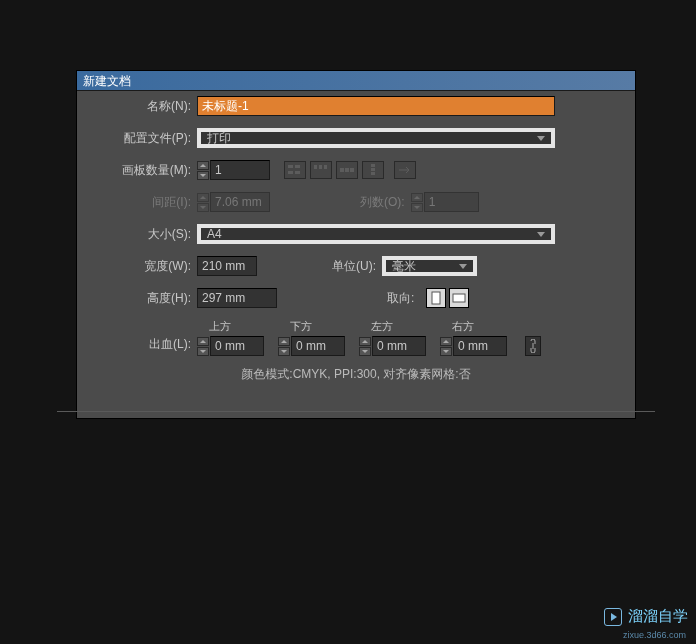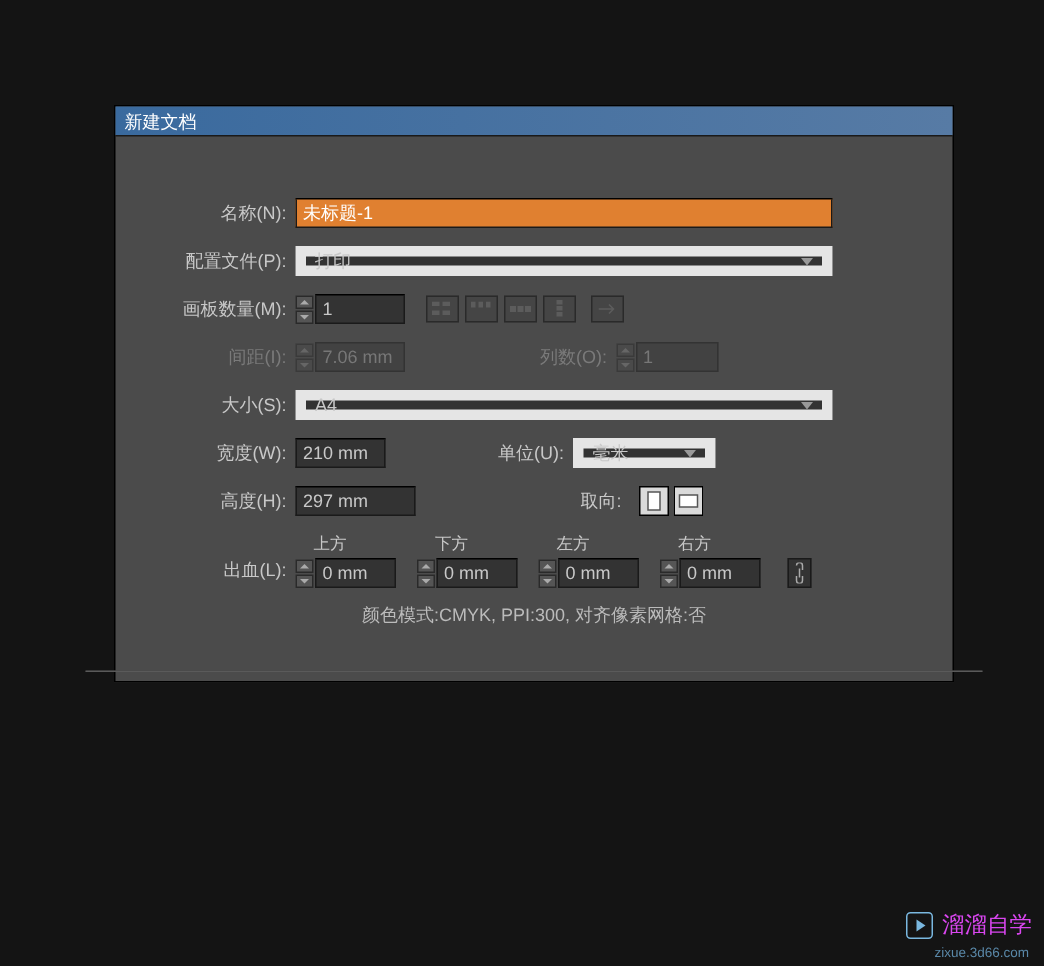--- a/index.html
+++ b/index.html
@@ -21,21 +21,20 @@
     .titlebar {
       height: 20px;
       background: linear-gradient(to right, #3a6a9e, #577ba5);
       border-bottom: 1px solid #1a1a1a;
       color: #fff;
       padding: 2px 6px;
       font-size: 12px;
     }
     .content {
       padding: 4px 20px 8px 20px;
-      margin-top: 36px;
     }
     .row {
       display: flex;
       align-items: center;
       margin-bottom: 10px;
       min-height: 22px;
     }
     .label {
       text-align: right;
       padding-right: 6px;
@@ -59,21 +58,21 @@
       background: #e08030;
       color: #fff;
     }
     .input.name { width: 358px; }
     .input.num { width: 60px; }
     .input.num-sm { width: 55px; }
     .input.bleed { width: 54px; }
     .input.dim { background: #424242; color: #777; border-color: #333; }
     .select {
       background: #333;
-      border: 7px solid #e5e5e5;
+      border: 4px solid #e5e5e5;
       color: #c8c8c8;
       height: 20px;
       padding: 1px 6px;
       display: flex;
       align-items: center;
       justify-content: space-between;
       cursor: pointer;
     }
     .select.profile { width: 358px; }
     .select.size { width: 358px; }
@@ -216,21 +215,21 @@
       cursor: pointer;
       min-width: 78px;
     }
     .button-row .spacer { flex: 1; }
     .watermark {
       position: absolute;
       right: 8px; bottom: 18px;
       display: flex;
       align-items: center;
       gap: 6px;
-      color: #d946ef;
+      color: #7dd3fc;
       font-size: 15px;
     }
     .watermark-url {
       position: absolute;
       right: 10px; bottom: 4px;
       color: #5a88a8;
       font-size: 9px;
     }
     .wm-icon {
       width: 18px; height: 18px;

